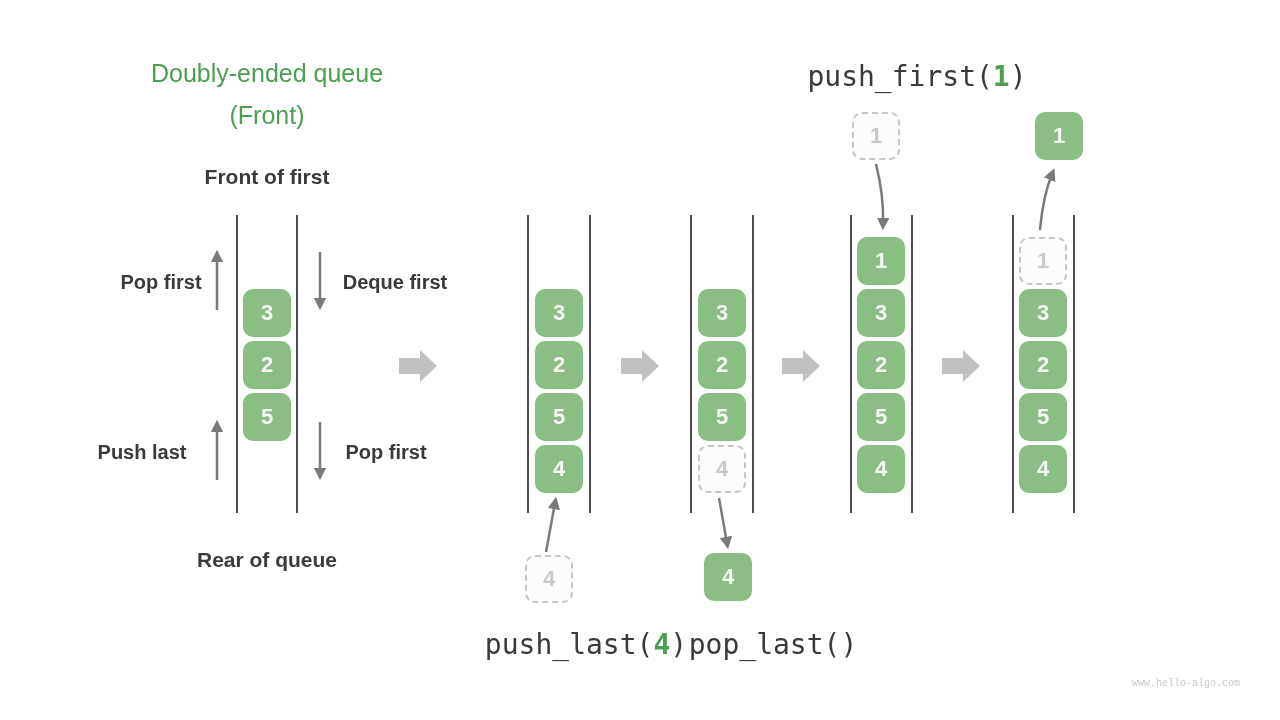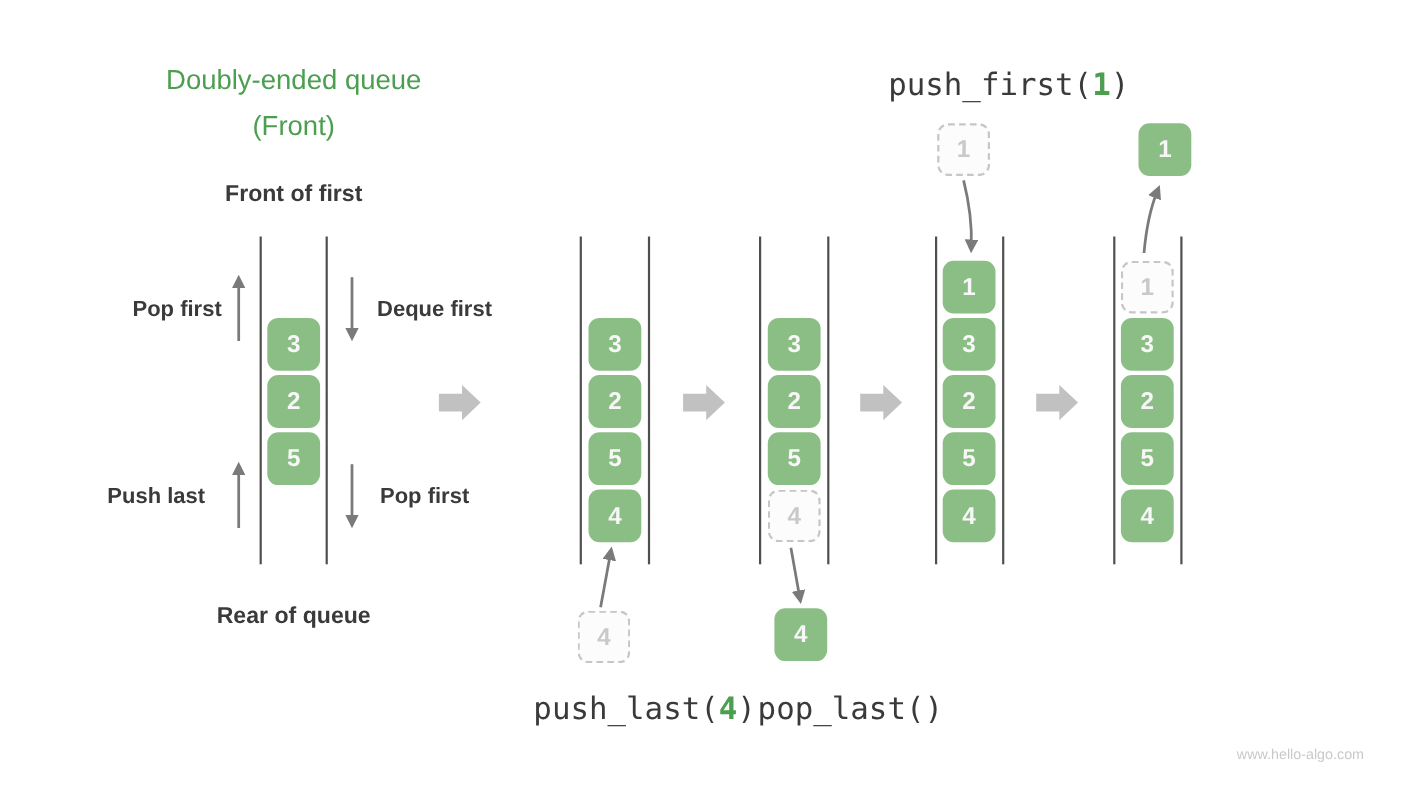--- a/index.html
+++ b/index.html
@@ -21,21 +21,21 @@
   .cell{position:absolute;width:48px;height:48px;border-radius:10px;background:#8bbe85;
         color:#f7f7f7;font-weight:bold;font-size:22px;
         display:flex;align-items:center;justify-content:center;box-sizing:border-box;}
   .ghost{background:#fcfcfc;border:2px dashed #c6c6c6;color:#c9c9c9;}
 
   .code{position:absolute;transform:translateX(-50%);white-space:nowrap;
         font-family:"DejaVu Sans Mono",monospace;font-size:28px;color:#3a3a3a;}
   .code .arg{color:#4c9e50;font-weight:bold;}
 
   .watermark{position:absolute;right:40px;top:678px;
-             font-family:Liberation Sans, sans-serif;font-size:13px;color:#c9c9c9;margin-left:28px;}
+             font-family:Liberation Mono, monospace;font-size:10px;color:#c9c9c9;margin-left:28px;}
 </style>
 </head>
 <body>
 
 <div class="page">
 
   <svg class="overlay" viewBox="0 0 1280 720" xmlns="http://www.w3.org/2000/svg">
     <defs>
       <marker id="ah" viewBox="0 0 10 10" refX="5" refY="5" markerWidth="5" markerHeight="5" orient="auto-start-reverse">
         <path d="M0,0 L10,5 L0,10 z" fill="#7a7a7a"></path>

